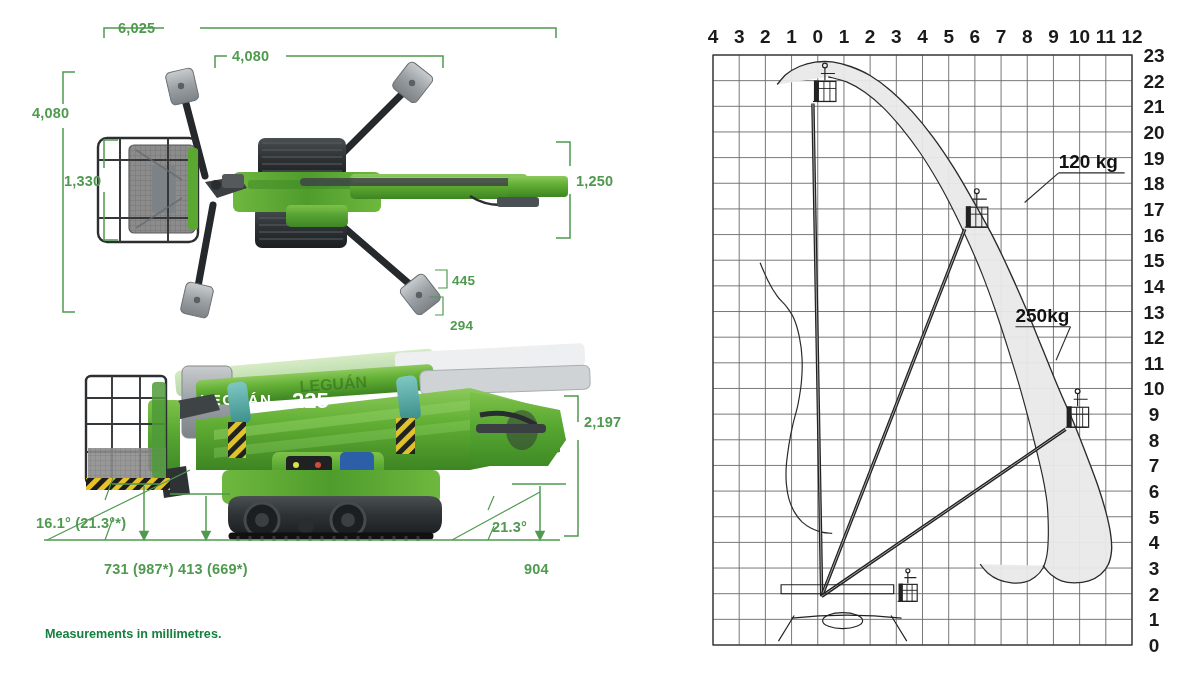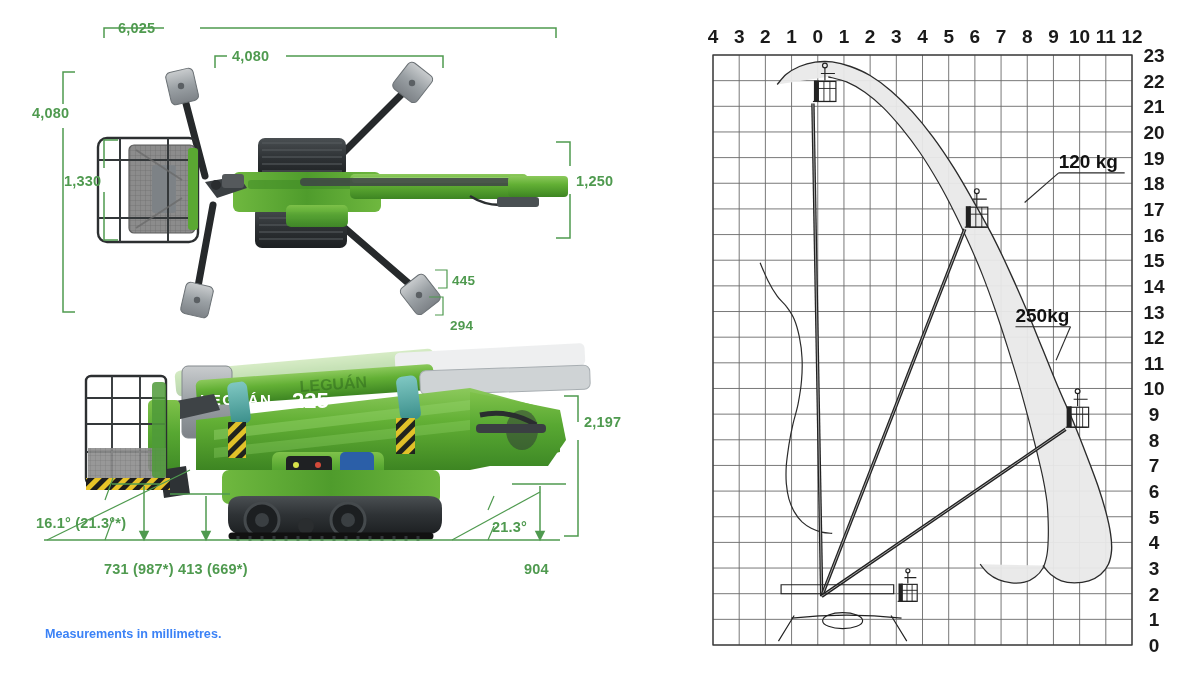--- a/index.html
+++ b/index.html
@@ -21,21 +21,21 @@
     font-size:14.5px;font-weight:700;fill:#4f9a4f;
     letter-spacing:.2px;
   }
   .dim-text.small{font-size:13.5px;}
   .dimline{stroke:#4f9a4f;stroke-width:1.5;fill:none;}
   .dimline.thin{stroke-width:1.2;}
   .ground{stroke:#4f9a4f;stroke-width:1.6;}
 
   .footnote{
     position:absolute;left:45px;top:625px;width:420px;
-    font-size:12.6px;font-weight:700;line-height:1.55;color:#3b82f6;
+    font-size:12.6px;font-weight:700;line-height:1.55;color:#15803d;
   }
 
   
   .axis-label{
     font-family:"Liberation Sans","DejaVu Sans",sans-serif;
     font-size:19px;font-weight:700;fill:#1a1a1a;
   }
   .grid-line{stroke:#6a6a6a;stroke-width:.9;}
   .grid-border{stroke:#3a3a3a;stroke-width:1.3;fill:none;}
   .env-outer{fill:none;stroke:#2b2b2b;stroke-width:1.35;}

